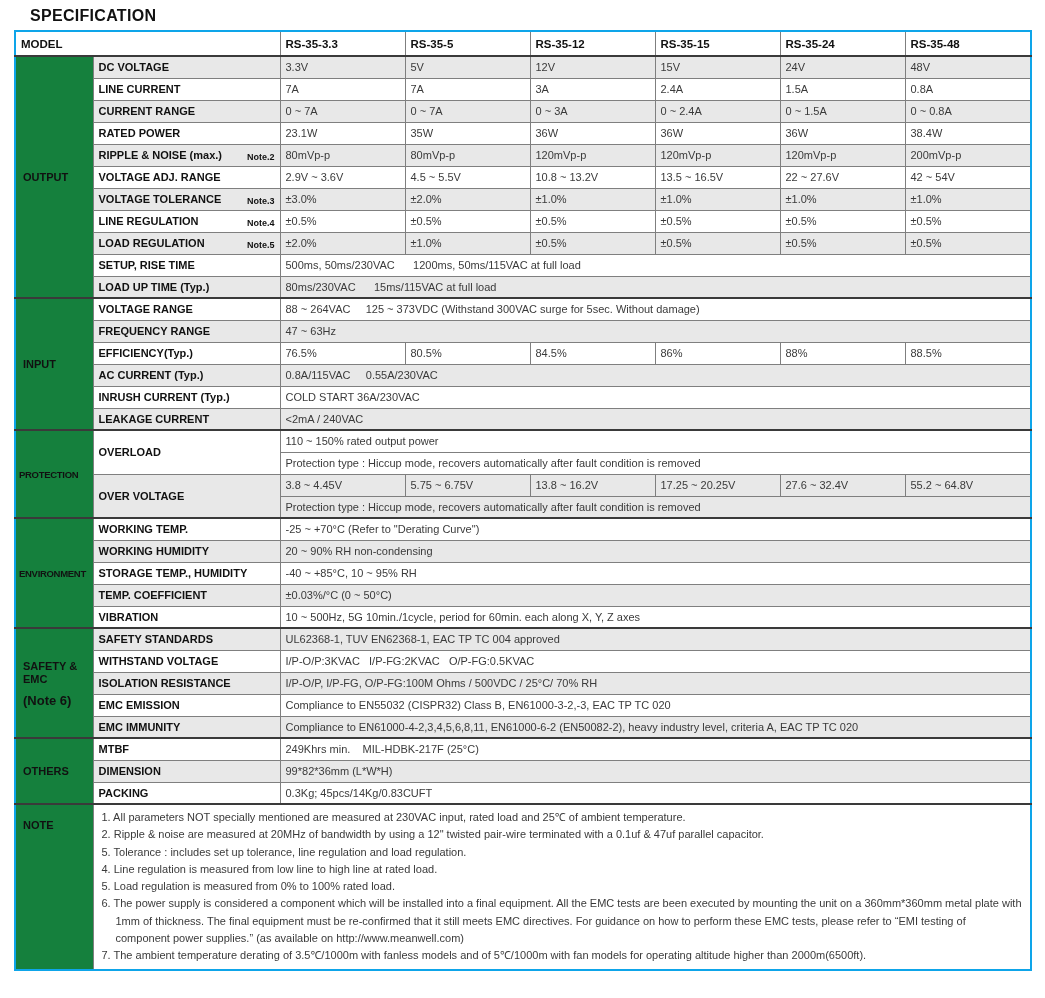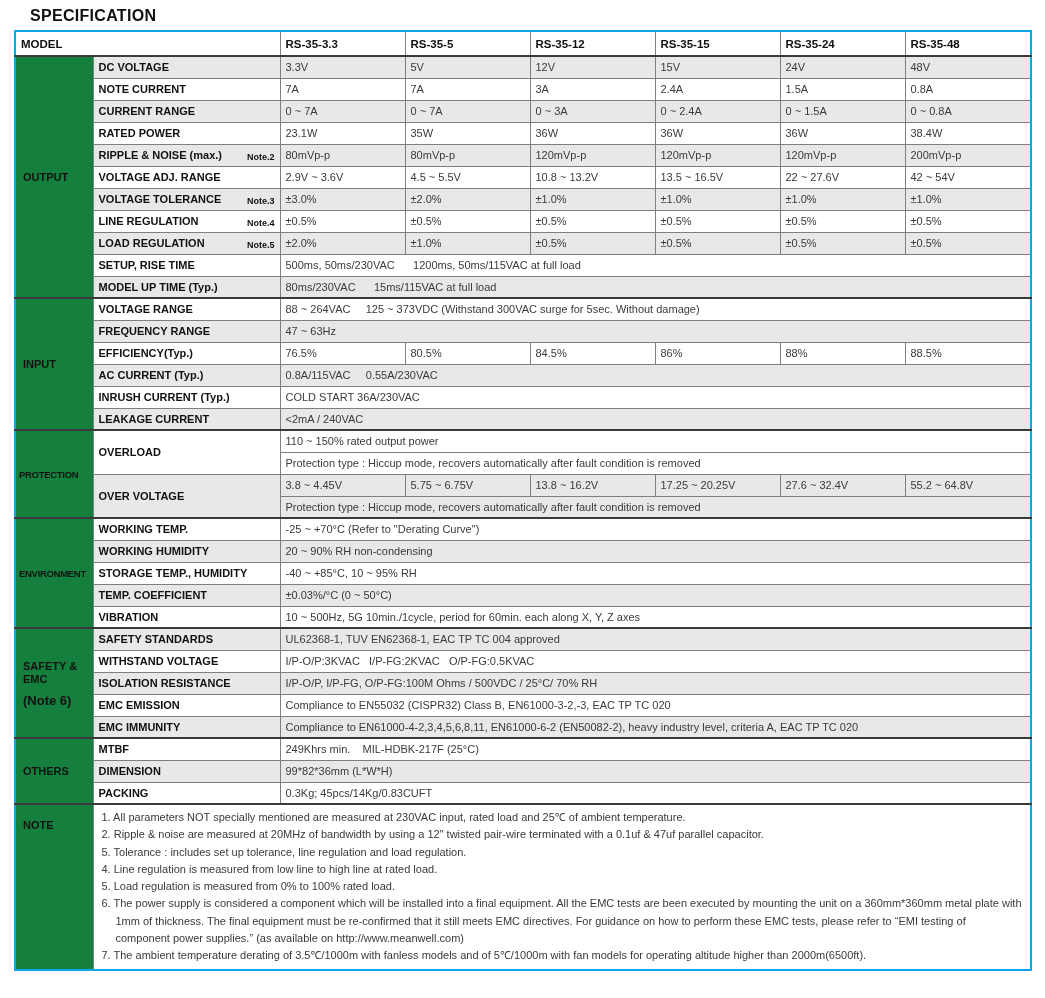--- a/index.html
+++ b/index.html
@@ -86,21 +86,21 @@
           </td>
           <td class="label-cell"><span>DC VOLTAGE</span></td>
           <td class="val-cell">3.3V</td>
           <td class="val-cell">5V</td>
           <td class="val-cell">12V</td>
           <td class="val-cell">15V</td>
           <td class="val-cell">24V</td>
           <td class="val-cell">48V</td>
         </tr>
         <tr>
-          <td class="label-cell"><span>NOTE CURRENT</span></td>
+          <td class="label-cell"><span>LINE CURRENT</span></td>
           <td class="val-cell">7A</td>
           <td class="val-cell">7A</td>
           <td class="val-cell">3A</td>
           <td class="val-cell">2.4A</td>
           <td class="val-cell">1.5A</td>
           <td class="val-cell">0.8A</td>
         </tr>
         <tr class=" shaded">
           <td class="label-cell"><span>CURRENT RANGE</span></td>
           <td class="val-cell">0 ~ 7A</td>
@@ -162,21 +162,21 @@
           <td class="val-cell">±0.5%</td>
           <td class="val-cell">±0.5%</td>
           <td class="val-cell">±0.5%</td>
           <td class="val-cell">±0.5%</td>
         </tr>
         <tr>
           <td class="label-cell"><span>SETUP, RISE TIME</span></td>
           <td class="val-cell span-cell" colspan="6">500ms, 50ms/230VAC&nbsp;&nbsp;&nbsp;&nbsp;&nbsp;&nbsp;1200ms, 50ms/115VAC at full load</td>
         </tr>
         <tr class=" shaded">
-          <td class="label-cell"><span>MODEL UP TIME (Typ.)</span></td>
+          <td class="label-cell"><span>LOAD UP TIME (Typ.)</span></td>
           <td class="val-cell span-cell" colspan="6">80ms/230VAC&nbsp;&nbsp;&nbsp;&nbsp;&nbsp;&nbsp;15ms/115VAC at full load</td>
         </tr>
         <tr class="sec-top">
           <td class="sec-cell" rowspan="6">
             <div>INPUT</div>
           </td>
           <td class="label-cell"><span>VOLTAGE RANGE</span></td>
           <td class="val-cell span-cell" colspan="6">88 ~ 264VAC&nbsp;&nbsp;&nbsp;&nbsp;&nbsp;125 ~ 373VDC (Withstand 300VAC surge for 5sec. Without damage)</td>
         </tr>
         <tr class=" shaded">

